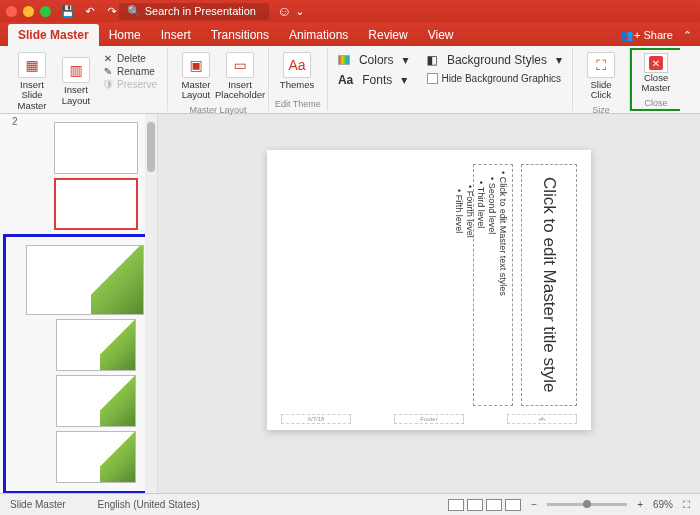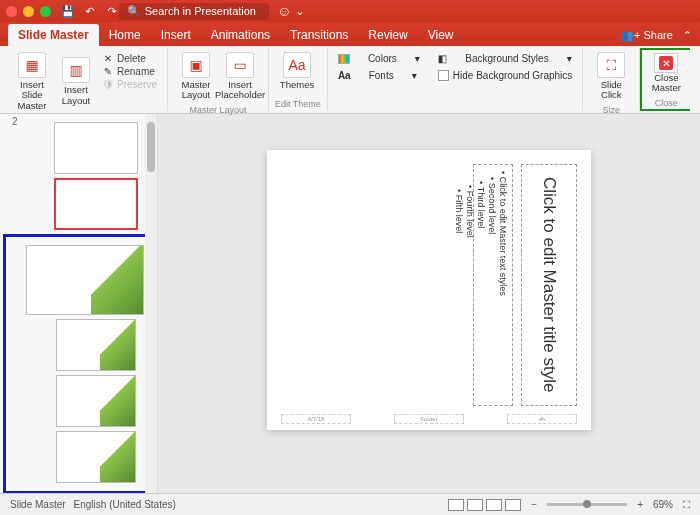--- a/index.html
+++ b/index.html
@@ -21,21 +21,21 @@
 .rgroup { display: flex; flex-direction: column; border-right: 1px solid #ddd; padding: 2px 6px; }
 .rgroup-label { text-align: center; color: #888; font-size: 9px; margin-top: auto; padding-top: 2px; }
 .rbtn-big { display: flex; flex-direction: column; align-items: center; justify-content: center; width: 44px; padding: 2px; cursor: pointer; }
 .rbtn-big .ico { width: 28px; height: 26px; background: #fff; border: 1px solid #d0d0d0; border-radius: 2px; display: flex; align-items: center; justify-content: center; font-size: 14px; color: #c93320; margin-bottom: 2px; }
 .rbtn-big .lbl { font-size: 9.5px; text-align: center; line-height: 1.1; }
 .edit-col { display: flex; flex-direction: column; gap: 1px; padding: 2px 4px; }
 .edit-row { display: flex; align-items: center; gap: 3px; font-size: 10px; color: #444; cursor: pointer; }
 .edit-row .mini-ico { width: 12px; height: 12px; display: inline-flex; align-items: center; justify-content: center; font-size: 10px; }
 .chk-row { display: flex; align-items: center; gap: 4px; font-size: 10px; padding: 1px 0; }
 .chk { width: 11px; height: 11px; border: 1px solid #999; background: #fff; display: inline-flex; align-items: center; justify-content: center; font-size: 9px; color: #333; }
-.dd { display: flex; align-items: center; gap: 18px; font-size: 10px; padding: 1px 0; cursor: pointer; }
+.dd { display: flex; align-items: center; gap: 9px; font-size: 12px; padding: 1px 0; cursor: pointer; }
 .colors-swatch { display: inline-block; width: 12px; height: 10px; background: linear-gradient(90deg,#e74c3c,#f1c40f,#2ecc71,#3498db); border: 1px solid #aaa; }
 .close-box { border: 2px solid #1a8f1a; padding: 1px 2px; }
 .close-ico { width: 24px; height: 20px; background: #fff; border: 1px solid #ccc; display: flex; align-items: center; justify-content: center; color: #fff; }
 .close-ico span { background: #e03a3a; width: 14px; height: 14px; display: flex; align-items: center; justify-content: center; font-size: 10px; border-radius: 2px; }
 .main { display: flex; height: 379px; }
 .thumbpane { width: 158px; background: #f8f8f8; border-right: 1px solid #ddd; overflow: hidden; position: relative; padding-top: 4px; }
 .thumb { width: 84px; height: 52px; background: #fff; border: 1px solid #bbb; margin: 4px 0 4px 54px; position: relative; font-size: 5px; }
 .thumb.sel { border: 2px solid #e03a3a; }
 .set2 { border: 3px solid #1818d8; margin: 3px; padding-bottom: 4px; }
 .thumb2 { width: 118px; height: 70px; background: #fff; border: 1px solid #bbb; margin: 4px auto; position: relative; overflow: hidden; }
@@ -75,22 +75,22 @@
     <span>Search in Presentation</span>
   </div>
   <span class="smiley">☺</span>
   <span style="margin-left:4px">⌄</span>
 </div>
 
 <div class="tabbar">
   <div class="tab active">Slide Master</div>
   <div class="tab">Home</div>
   <div class="tab">Insert</div>
+  <div class="tab">Transitions</div>
   <div class="tab">Animations</div>
-  <div class="tab">Transitions</div>
   <div class="tab">Review</div>
   <div class="tab">View</div>
   <div class="right-tabs">
     <span>👥+ <span>Share</span></span>
     <span>⌃</span>
   </div>
 </div>
 
 <div class="ribbon">
   <div class="rgroup">
@@ -223,21 +223,21 @@
       </div>
       <div class="ftr" style="left:14px">6/7/18</div>
       <div class="ftr" style="left:50%;transform:translateX(-50%)">Footer</div>
       <div class="ftr" style="right:14px">‹#›</div>
     </div>
   </div>
 </div>
 
 <div class="statusbar">
   <span>Slide Master</span>
-  <span style="margin-left:8px">English (United States)</span>
+  <span style="margin-left:32px">English (United States)</span>
   <div class="status-right">
     <div style="display:flex;gap:3px">
       <div class="view-btn"></div>
       <div class="view-btn"></div>
       <div class="view-btn"></div>
       <div class="view-btn"></div>
     </div>
     <span>−</span>
     <div class="zoom-slider"></div>
     <span>+</span>

